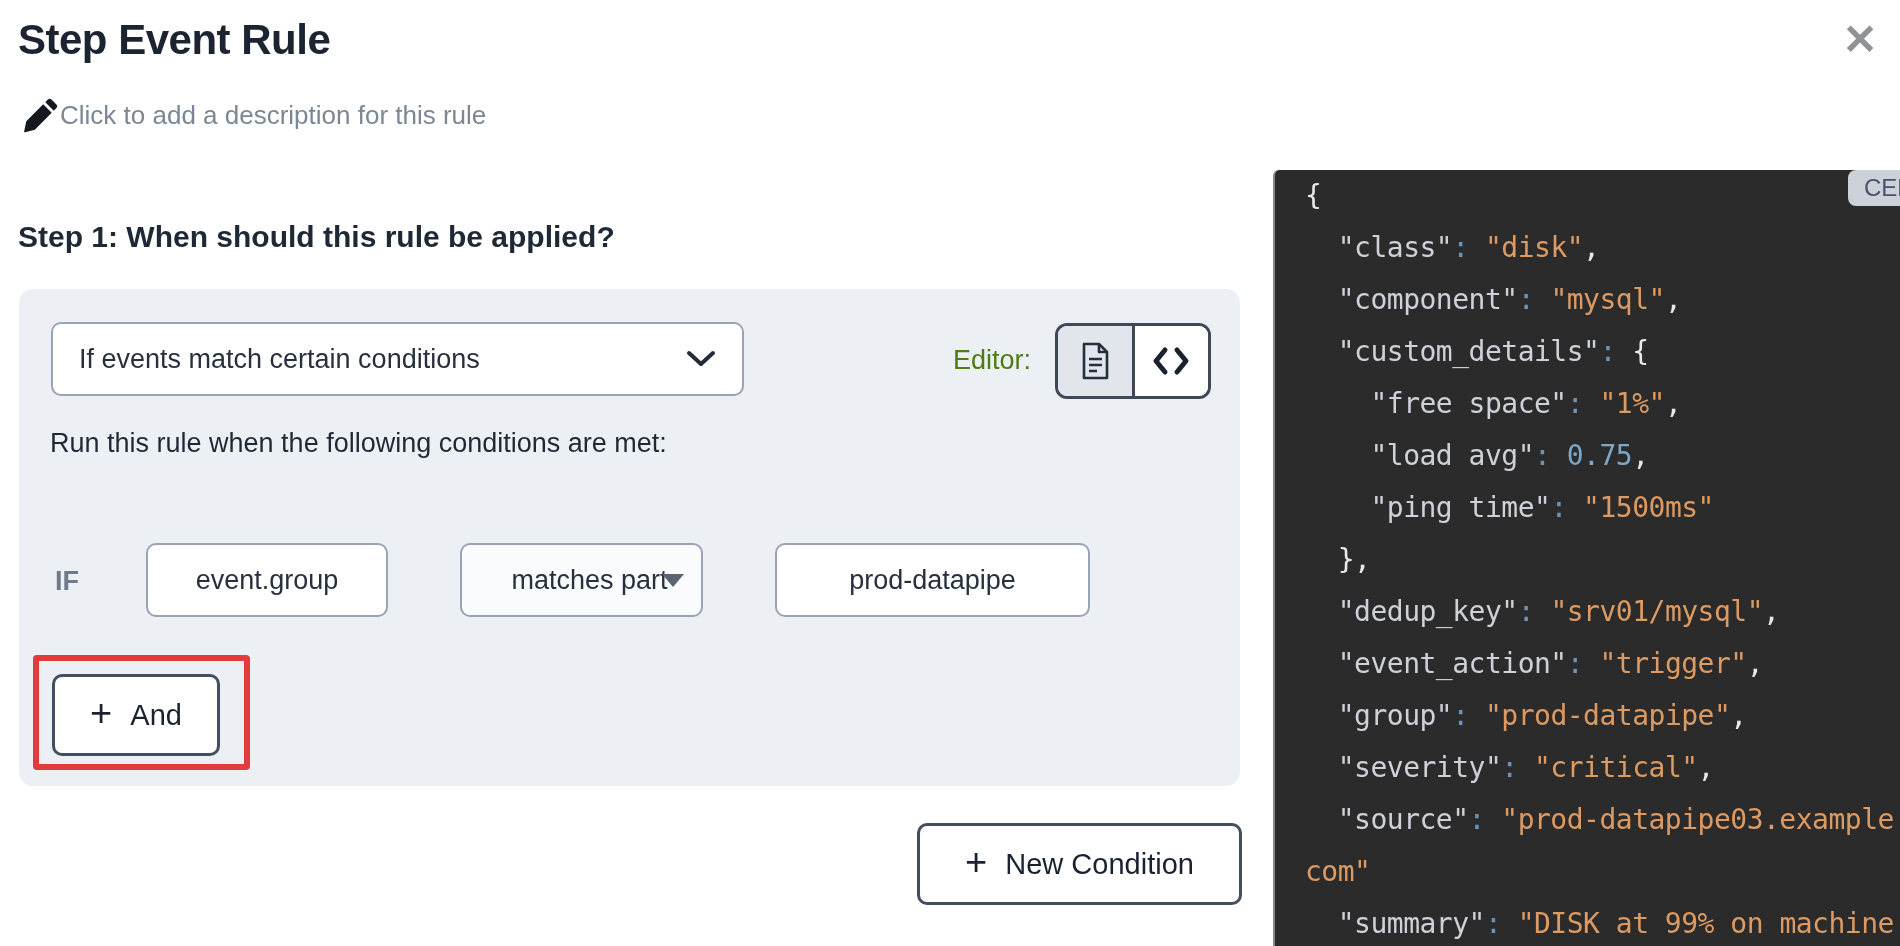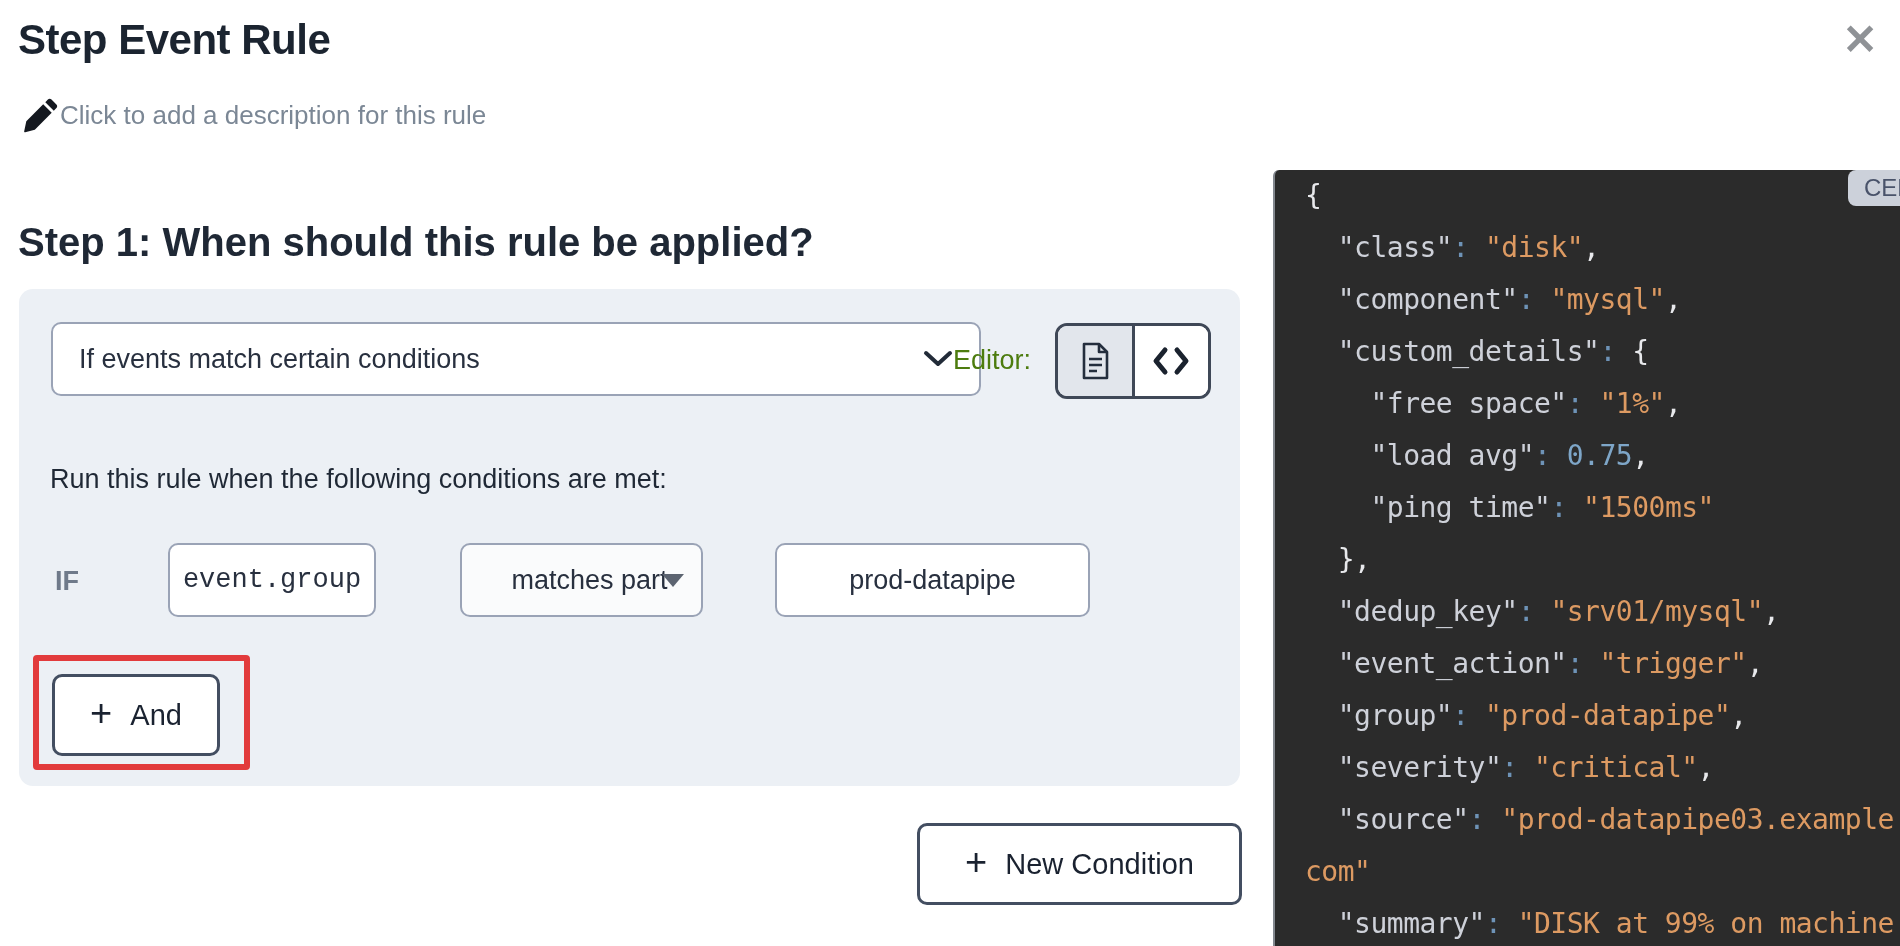--- a/index.html
+++ b/index.html
@@ -8,45 +8,45 @@
 
   
   .title{position:absolute;left:18px;top:16px;font-size:42px;font-weight:700;
          letter-spacing:-0.5px;color:#1b2430;}
   .close-btn{position:absolute;left:1832px;top:12px;width:56px;height:56px;border:none;
          background:transparent;cursor:pointer;font-size:42px;font-weight:700;color:#8f9296;
          line-height:56px;text-align:center;padding:0;font-family:"Liberation Sans",sans-serif;}
   .desc-row{position:absolute;left:22px;top:96px;display:flex;align-items:center;cursor:pointer;}
   .desc-text{font-size:26px;color:#7b8795;}
 
-  .step-heading{position:absolute;left:18px;top:220px;font-size:40px;font-weight:700;color:#1f2835;}
+  .step-heading{position:absolute;left:18px;top:220px;font-size:30px;font-weight:700;color:#1f2835;}
 
   
   .panel{position:absolute;left:19px;top:289px;width:1221px;height:497px;background:#ecf0f5;border-radius:14px;}
 
-  .dropdown{position:absolute;left:51px;top:322px;width:930px;height:74px;background:#ffffff;
+  .dropdown{position:absolute;left:51px;top:322px;width:693px;height:74px;background:#ffffff;
         border:2px solid #9aa3b6;border-radius:10px;display:flex;align-items:center;
         justify-content:space-between;padding:0 26px;box-sizing:border-box;cursor:pointer;}
   .dropdown-text{font-size:27px;color:#28303f;}
 
   .editor-label{position:absolute;left:953px;top:345px;font-size:27px;color:#4d7c0f;}
   .segmented{position:absolute;left:1055px;top:323px;width:156px;height:76px;border:3px solid #3f4857;
         border-radius:12px;display:flex;overflow:hidden;background:#ffffff;box-sizing:border-box;}
   .seg{flex:1;border:none;background:#ffffff;display:flex;align-items:center;justify-content:center;
         cursor:pointer;padding:0;}
   .seg.selected{background:#e2e6ec;}
   .seg + .seg{border-left:3px solid #3f4857;}
 
-  .run-text{position:absolute;left:50px;top:464px;font-size:27px;font-weight:500;color:#1f2835;}
+  .run-text{position:absolute;left:50px;top:428px;font-size:27px;font-weight:500;color:#1f2835;}
 
   .if-label{position:absolute;left:55px;top:566px;font-size:27px;font-weight:700;color:#6f7a8a;}
   .inp{position:absolute;top:543px;height:74px;background:#ffffff;border:2px solid #9aa3b6;
        border-radius:10px;display:flex;align-items:center;justify-content:center;
        box-sizing:border-box;font-size:27px;color:#28303f;overflow:hidden;white-space:nowrap;}
-  .inp-field{left:168px;width:208px;font-family:Liberation Mono, monospace;}
+  .inp-field{left:146px;width:242px;}
   .inp-op{left:460px;width:243px;background:#fafbfc;cursor:pointer;padding-left:32px;}
   .inp-val{left:775px;width:315px;}
   .tri{width:0;height:0;border-left:11px solid transparent;border-right:11px solid transparent;
        border-top:13px solid #5c6471;margin-left:-6px;flex:none;}
 
   .red-highlight{position:absolute;left:33px;top:655px;width:217px;height:115px;
        border:6px solid var(--accent,#e23b3c);border-radius:4px;box-sizing:border-box;pointer-events:none;}
 
   .btn{position:absolute;background:#ffffff;border:3px solid #434e61;border-radius:10px;
        display:flex;align-items:center;justify-content:center;gap:18px;cursor:pointer;

